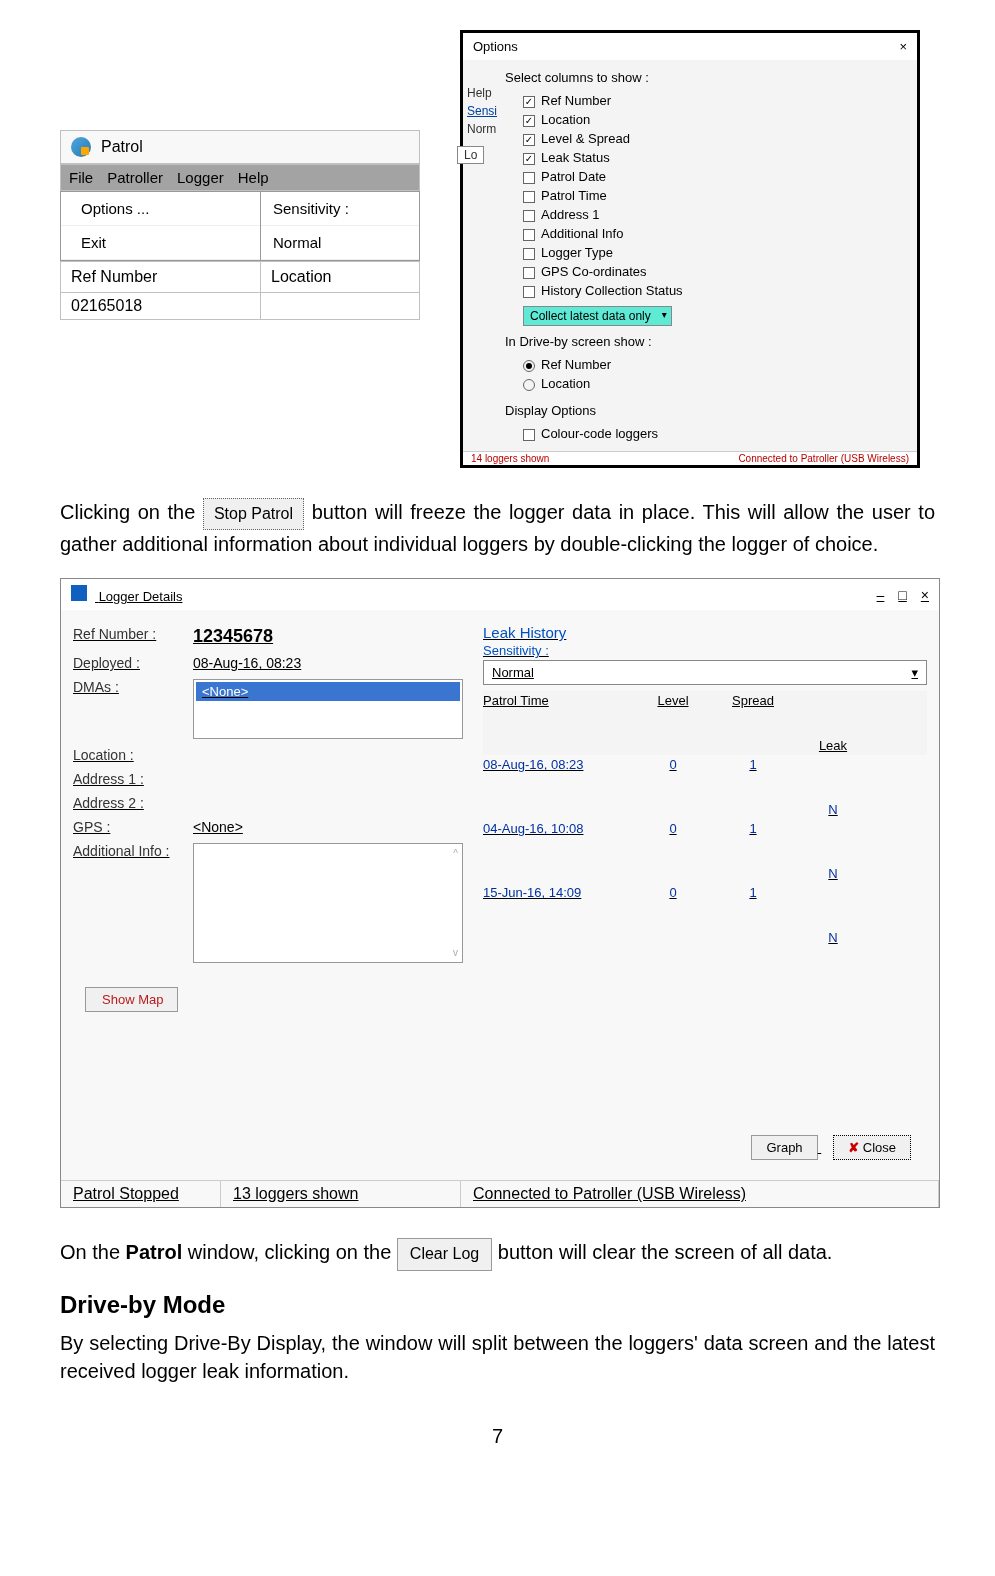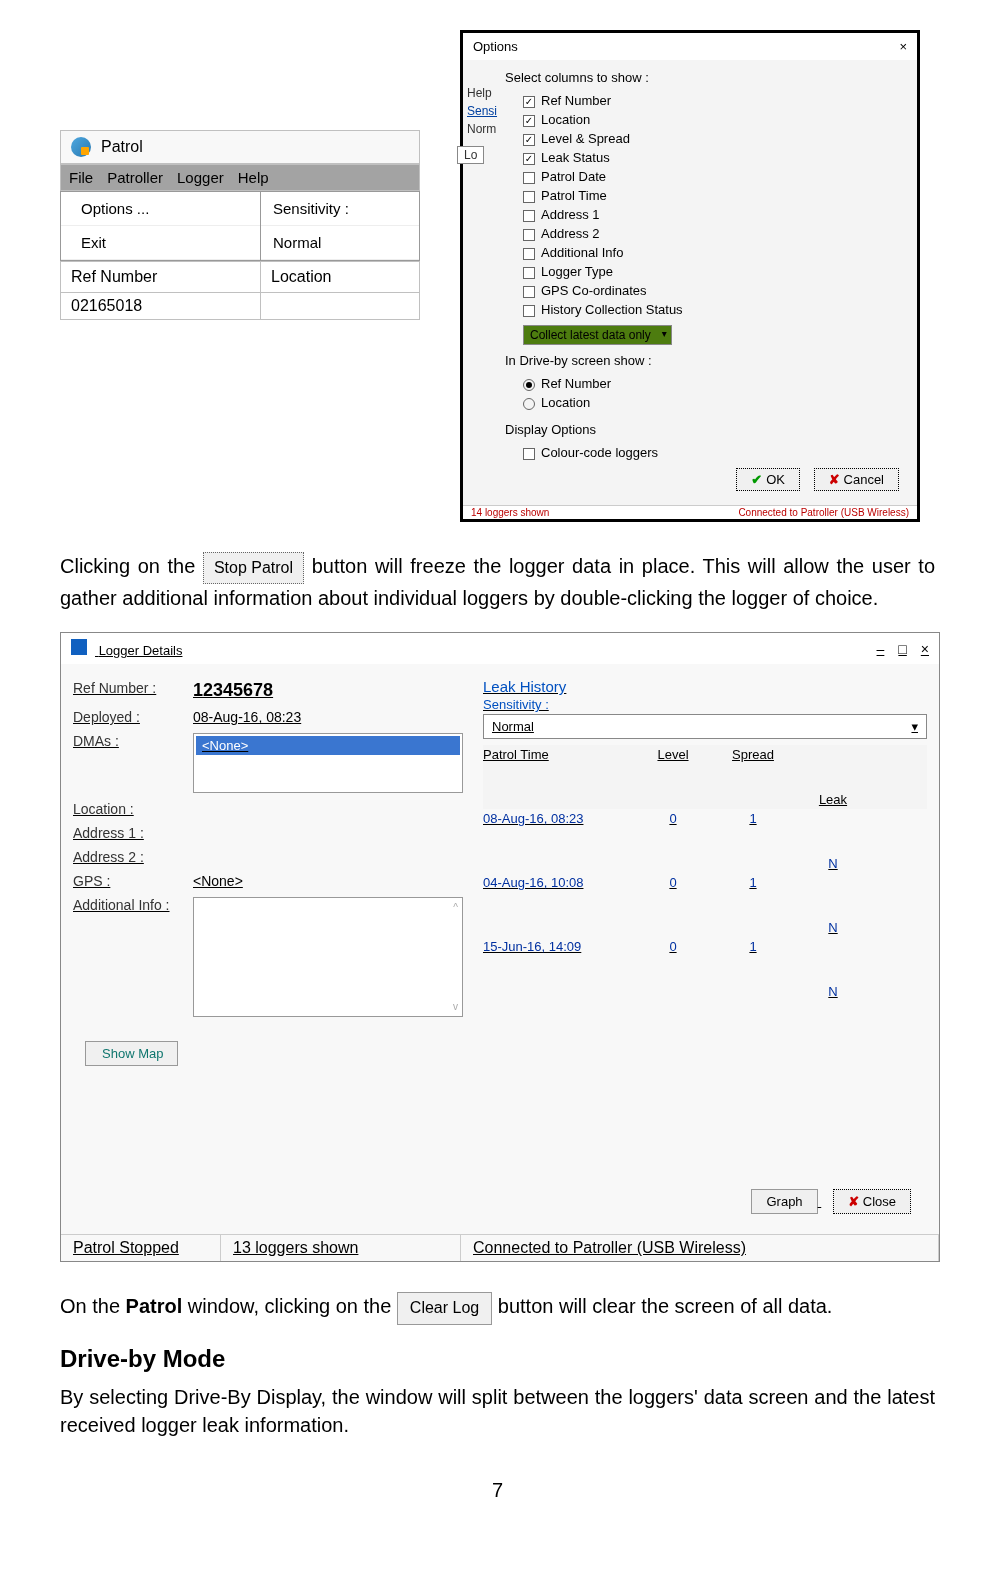--- a/index.html
+++ b/index.html
@@ -112,21 +112,21 @@
     padding-top: 18px;
   }
   .dlg-sidelabels div { margin-bottom: 4px; }
   .dlg-sidelabels .underlined { text-decoration: underline; color: #0040a0; }
   .dlg-content { flex:1; }
   .dlg-heading { font-size: 13px; margin: 2px 0 6px 0; }
   .chk-row { font-size: 13px; padding: 2px 0 2px 18px; }
   .chk { display: inline-block; width: 12px; height: 12px; border: 1px solid #666; background: #fff; margin-right: 6px; vertical-align: middle; text-align: center; line-height: 10px; font-size: 10px; }
   .chk.checked::before { content: '✓'; color: #000; }
   .lo-box { display:inline-block; border:1px solid #888; background:#fff; padding:1px 6px; font-size:12px; margin-left:-10px; margin-top:6px; }
-  .select-box { display:inline-block; border:1px solid #888; background:#4d7c0f; padding:2px 20px 2px 6px; font-size:12px; margin:6px 0 6px 18px; position:relative; }
+  .select-box { display:inline-block; border:1px solid #888; background:#5eead4; padding:2px 20px 2px 6px; font-size:12px; margin:6px 0 6px 18px; position:relative; }
   .select-box::after { content:'▾'; position:absolute; right:4px; top:2px; font-size:10px; }
   .radio-row { font-size:13px; padding:2px 0 2px 18px; }
   .radio { display:inline-block; width:12px; height:12px; border:1px solid #666; border-radius:50%; margin-right:6px; vertical-align:middle; position:relative; }
   .radio.on::after { content:''; width:6px; height:6px; background:#000; border-radius:50%; position:absolute; left:2px; top:2px; }
   .dlg-buttons { text-align:right; padding:6px 10px; }
   .dlg-btn { display:inline-block; border:1px dotted #000; background:#f0f0f0; padding:3px 14px; font-size:13px; margin-left:10px; }
   .dlg-btn .green { color:#090; font-weight:bold; margin-right:4px; }
   .dlg-btn .red { color:#c00; font-weight:bold; margin-right:4px; }
   .status-micro { display:flex; justify-content:space-between; font-size:10px; color:#b00; padding:1px 8px; border-top:1px solid #ccc; background:#fff; }
 
@@ -161,21 +161,21 @@
   .ld-select { border:1px solid #888; background:#fff; padding:4px 8px; display:flex; justify-content:space-between; margin-bottom:6px; }
   .ld-table-head { display:flex; font-size:13px; background:#f4f4f4; }
   .ld-table-head div, .ld-table-row div { padding:2px 0; }
   .col-pt { width:150px; }
   .col-lv { width:80px; text-align:center; }
   .col-sp { width:80px; text-align:center; }
   .col-lk { width:80px; text-align:center;margin-top:45px; }
   .ld-table-row { display:flex; font-size:13px; color:#0030a0; }
   .ld-bottom-btns { text-align:right; padding:8px 16px; }
   .ld-btn { display:inline-block; border:1px solid #999; background:#f0f0f0; padding:4px 14px; margin-left:12px; font-size:13px; }
-  .ld-btn.disabled { color:#0f766e;padding-left:16px; }
+  .ld-btn.disabled { color:#b91c1c;padding-left:16px; }
   .ld-btn.close { border:1px dotted #000; }
   .ld-statusbar { display:flex; border-top:1px solid #ccc; font-size:16px; }
   .ld-statusbar div { border-right:1px solid #ccc; padding:4px 12px; }
 
   .section-heading { font-size:24px; font-weight:bold; margin:20px 0 10px 0; }
   .page-num { text-align:center; font-size:20px; margin-top:40px; }
 </style>
 </head>
 <body>
 
@@ -231,38 +231,33 @@
         </div>
         <div class="dlg-content">
           <div class="dlg-heading">Select columns to show :</div>
           <div class="chk-row"><span class="chk checked"></span><span>Ref Number</span></div>
           <div class="chk-row"><span class="chk checked"></span><span>Location</span></div>
           <div class="chk-row"><span class="chk checked"></span><span>Level &amp; Spread</span></div>
           <div class="chk-row"><span class="chk checked"></span><span>Leak Status</span></div>
           <div class="chk-row"><span class="chk"></span><span>Patrol Date</span></div>
           <div class="chk-row"><span class="chk"></span><span>Patrol Time</span></div>
           <div class="chk-row"><span class="chk"></span><span>Address 1</span></div>
-          <div class="chk-row"><span class="chk"></span><span>Address 2</span></div>
           <div class="chk-row"><span class="chk"></span><span>Additional Info</span></div>
           <div class="chk-row"><span class="chk"></span><span>Logger Type</span></div>
           <div class="chk-row"><span class="chk"></span><span>GPS Co-ordinates</span></div>
           <div class="chk-row"><span class="chk"></span><span>History Collection Status</span></div>
           <div><span class="select-box">Collect latest data only</span></div>
 
           <div class="dlg-heading">In Drive-by screen show :</div>
           <div class="radio-row"><span class="radio on"></span><span>Ref Number</span></div>
           <div class="radio-row"><span class="radio"></span><span>Location</span></div>
 
           <div class="dlg-heading" style="margin-top:10px;">Display Options</div>
           <div class="chk-row"><span class="chk"></span><span>Colour-code loggers</span></div>
 
-          <div class="dlg-buttons">
-            <span class="dlg-btn"><span class="green">✔</span><span>OK</span></span>
-            <span class="dlg-btn"><span class="red">✘</span><span>Cancel</span></span>
-          </div>
         </div>
       </div>
       <div class="status-micro">
         <span>14 loggers shown</span>
         <span>Connected to Patroller (USB Wireless)</span>
       </div>
       </div>
     </div>
   </div>
 

